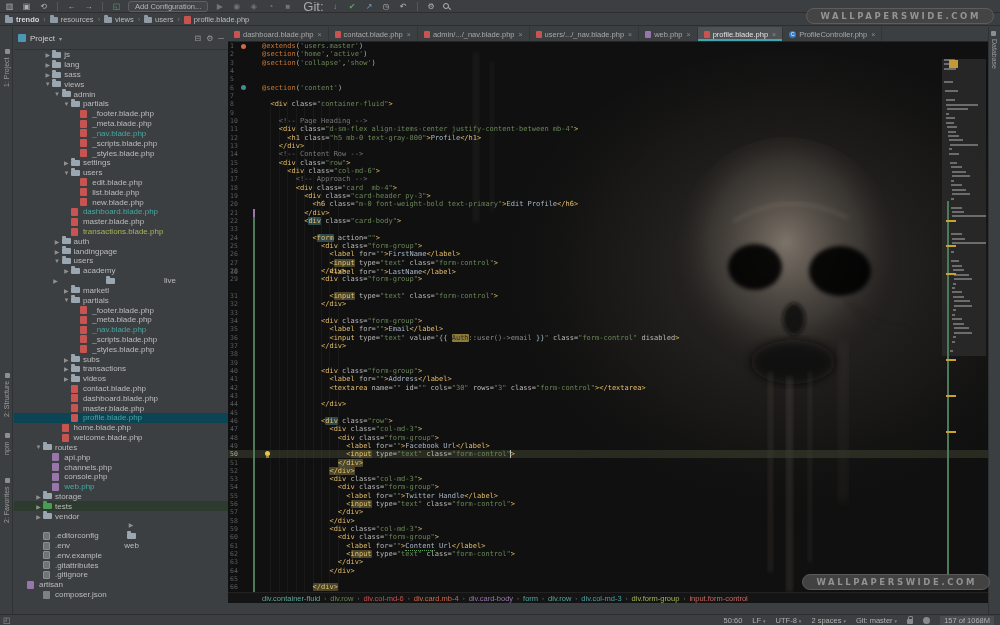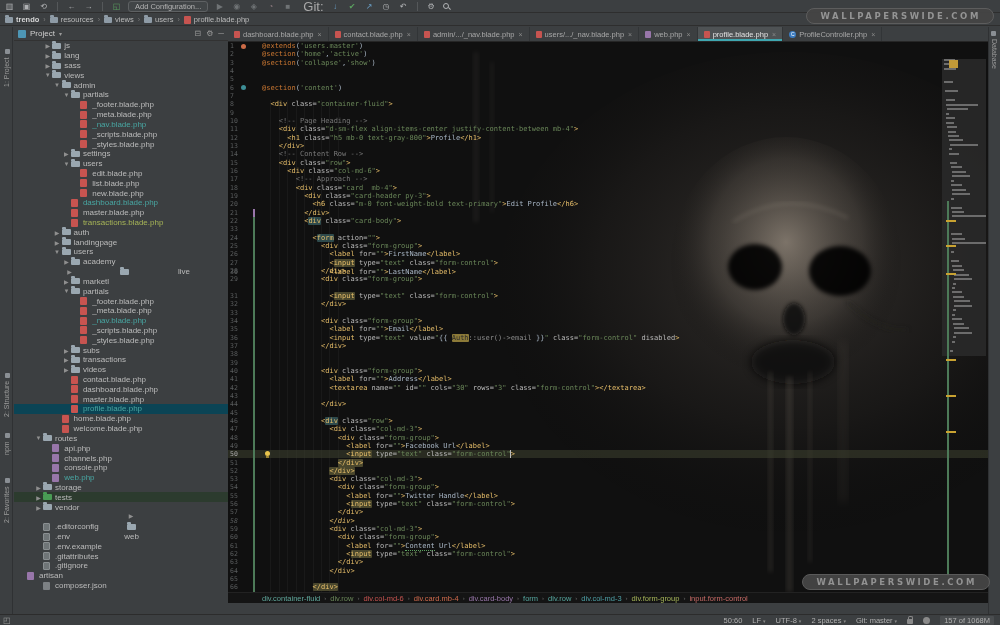--- a/index.html
+++ b/index.html
@@ -49,21 +49,21 @@
   .rstrip { position:absolute; right:0; top:27px; width:12px; height:587px; background:#3c3f41;
     border-left:1px solid #2f3133; }
   .vlabel-r { position:absolute; font-size:7px; color:#9c9c9c; white-space:nowrap;
     transform:rotate(90deg); transform-origin:left top; left:9px; top:4px; }
   .vlabel-r::before { content:""; display:inline-block; width:5px; height:5px; background:#8a8f94;
     margin-right:3px; vertical-align:middle; border-radius:1px; }
 
   
   .project { position:absolute; left:14px; top:27px; width:214px; height:576px; background:#3c3f41;
     overflow:hidden; }
-  .proj-head { height:14px; display:flex; align-items:center; padding:0 4px; gap:4px;
+  .proj-head { height:23px; display:flex; align-items:center; padding:0 4px; gap:4px;
     font-size:8px; color:#cfcfcf; border-bottom:1px solid #323232; }
   .proj-head .sq { width:8px; height:8px; background:#4d96b5; border-radius:1px; }
   .proj-head .grow { flex:1; }
   .proj-head .hico { color:#9a9a9a; font-size:8px; }
   .tree { font-size:8px; color:#bbbbbb; }
   .trow { height:9.82px; display:flex; align-items:center; white-space:nowrap; }
   .trow .arr { width:9px; color:#8f8f8f; font-size:6px; text-align:center; flex:0 0 9px; }
   .trow .sp { flex:0 0 9px; }
   .trow .ic { flex:0 0 11px; display:flex; align-items:center; }
   .trow .lbl { padding-left:1px; }
@@ -402,21 +402,21 @@
           </span>
           <span class="lbl">users</span>
         </div>
         <div class="trow" style="padding-left: 48px;">
           <span class="arr">▶</span>
           <span class="ic">
             <span class="fdr"></span>
           </span>
           <span class="lbl">academy</span>
         </div>
-        <div class="trow" style="padding-left: 51px; gap: 46px;">
+        <div class="trow" style="padding-left: 37px; gap: 46px;">
           <span class="arr">▶</span>
           <span class="ic">
             <span class="fdr"></span>
           </span>
           <span class="lbl">live</span>
         </div>
         <div class="trow" style="padding-left: 47.9px;">
           <span class="arr">▶</span>
           <span class="ic">
             <span class="fdr"></span>
@@ -780,21 +780,21 @@
           <div class="cline" style="top: 391.51px;"><span class="num">48</span><span class="ctext"><span class="pl">                  </span><span class="tg">&lt;div</span><span class="at"> class=</span><span class="st">"form-group"</span><span class="tg">&gt;</span></span></div>
           <div class="cline" style="top: 399.84px;"><span class="num">49</span><span class="ctext"><span class="pl">                    </span><span class="tg">&lt;label</span><span class="at"> for=</span><span class="st">""</span><span class="tg">&gt;</span><span class="pl">Facebook Url</span><span class="tg">&lt;/label&gt;</span></span></div>
           <div class="cline active" style="top: 408.17px;"><span class="num">50</span><span class="ctext"><span class="pl">                    </span><span class="tg">&lt;</span><span class="hl">input</span><span class="at"> type=</span><span class="st">"text"</span><span class="at"> class=</span><span class="st">"form-control"</span><span class="tg">&gt;</span></span></div>
           <div class="cline" style="top: 416.5px;"><span class="num">51</span><span class="ctext"><span class="pl">                  </span><span class="hl">&lt;/div&gt;</span></span></div>
           <div class="cline" style="top: 424.83px;"><span class="num">52</span><span class="ctext"><span class="pl">                </span><span class="hl">&lt;/div&gt;</span></span></div>
           <div class="cline" style="top: 433.16px;"><span class="num">53</span><span class="ctext"><span class="pl">                </span><span class="tg">&lt;div</span><span class="at"> class=</span><span class="st">"col-md-3"</span><span class="tg">&gt;</span></span></div>
           <div class="cline" style="top: 441.49px;"><span class="num">54</span><span class="ctext"><span class="pl">                  </span><span class="tg">&lt;div</span><span class="at"> class=</span><span class="st">"form-group"</span><span class="tg">&gt;</span></span></div>
           <div class="cline" style="top: 449.82px;"><span class="num">55</span><span class="ctext"><span class="pl">                    </span><span class="tg">&lt;label</span><span class="at"> for=</span><span class="st">""</span><span class="tg">&gt;</span><span class="pl">Twitter Handle</span><span class="tg">&lt;/label&gt;</span></span></div>
           <div class="cline" style="top: 458.15px;"><span class="num">56</span><span class="ctext"><span class="pl">                    </span><span class="tg">&lt;</span><span class="hl">input</span><span class="at"> type=</span><span class="st">"text"</span><span class="at"> class=</span><span class="st">"form-control"</span><span class="tg">&gt;</span></span></div>
           <div class="cline" style="top: 466.48px;"><span class="num">57</span><span class="ctext"><span class="pl">                  </span><span class="tg">&lt;/div&gt;</span></span></div>
-          <div class="cline" style="top: 474.81px; font-style: italic;"><span class="num">58</span><span class="ctext"><span class="pl">                </span><span class="tg">&lt;/div&gt;</span></span></div>
+          <div class="cline" style="top: 474.81px;"><span class="num">58</span><span class="ctext"><span class="pl">                </span><span class="tg">&lt;/div&gt;</span></span></div>
           <div class="cline" style="top: 483.14px;"><span class="num">59</span><span class="ctext"><span class="pl">                </span><span class="tg">&lt;div</span><span class="at"> class=</span><span class="st">"col-md-3"</span><span class="tg">&gt;</span></span></div>
           <div class="cline" style="top: 491.47px;"><span class="num">60</span><span class="ctext"><span class="pl">                  </span><span class="tg">&lt;div</span><span class="at"> class=</span><span class="st">"form-group"</span><span class="tg">&gt;</span></span></div>
           <div class="cline" style="top: 499.8px;"><span class="num">61</span><span class="ctext"><span class="pl">                    </span><span class="tg">&lt;label</span><span class="at"> for=</span><span class="st">""</span><span class="tg">&gt;</span><span class="ul">Content</span><span class="pl"> Url</span><span class="tg">&lt;/label&gt;</span></span></div>
           <div class="cline" style="top: 508.13px;"><span class="num">62</span><span class="ctext"><span class="pl">                    </span><span class="tg">&lt;</span><span class="hl">input</span><span class="at"> type=</span><span class="st">"text"</span><span class="at"> class=</span><span class="st">"form-control"</span><span class="tg">&gt;</span></span></div>
           <div class="cline" style="top: 516.46px;"><span class="num">63</span><span class="ctext"><span class="pl">                  </span><span class="tg">&lt;/div&gt;</span></span></div>
           <div class="cline" style="top: 524.79px;"><span class="num">64</span><span class="ctext"><span class="pl">                </span><span class="tg">&lt;/div&gt;</span></span></div>
           <div class="cline" style="top: 533.12px;"><span class="num">65</span><span class="ctext"></span></div>
           <div class="cline" style="top: 541.45px;"><span class="num">66</span><span class="ctext"><span class="pl">            </span><span class="hl">&lt;/div&gt;</span></span></div>
           <span class="marker mk-orange" style="top: 1.5px;"></span>
           <span class="marker mk-teal" style="top: 43.15px;"></span>

